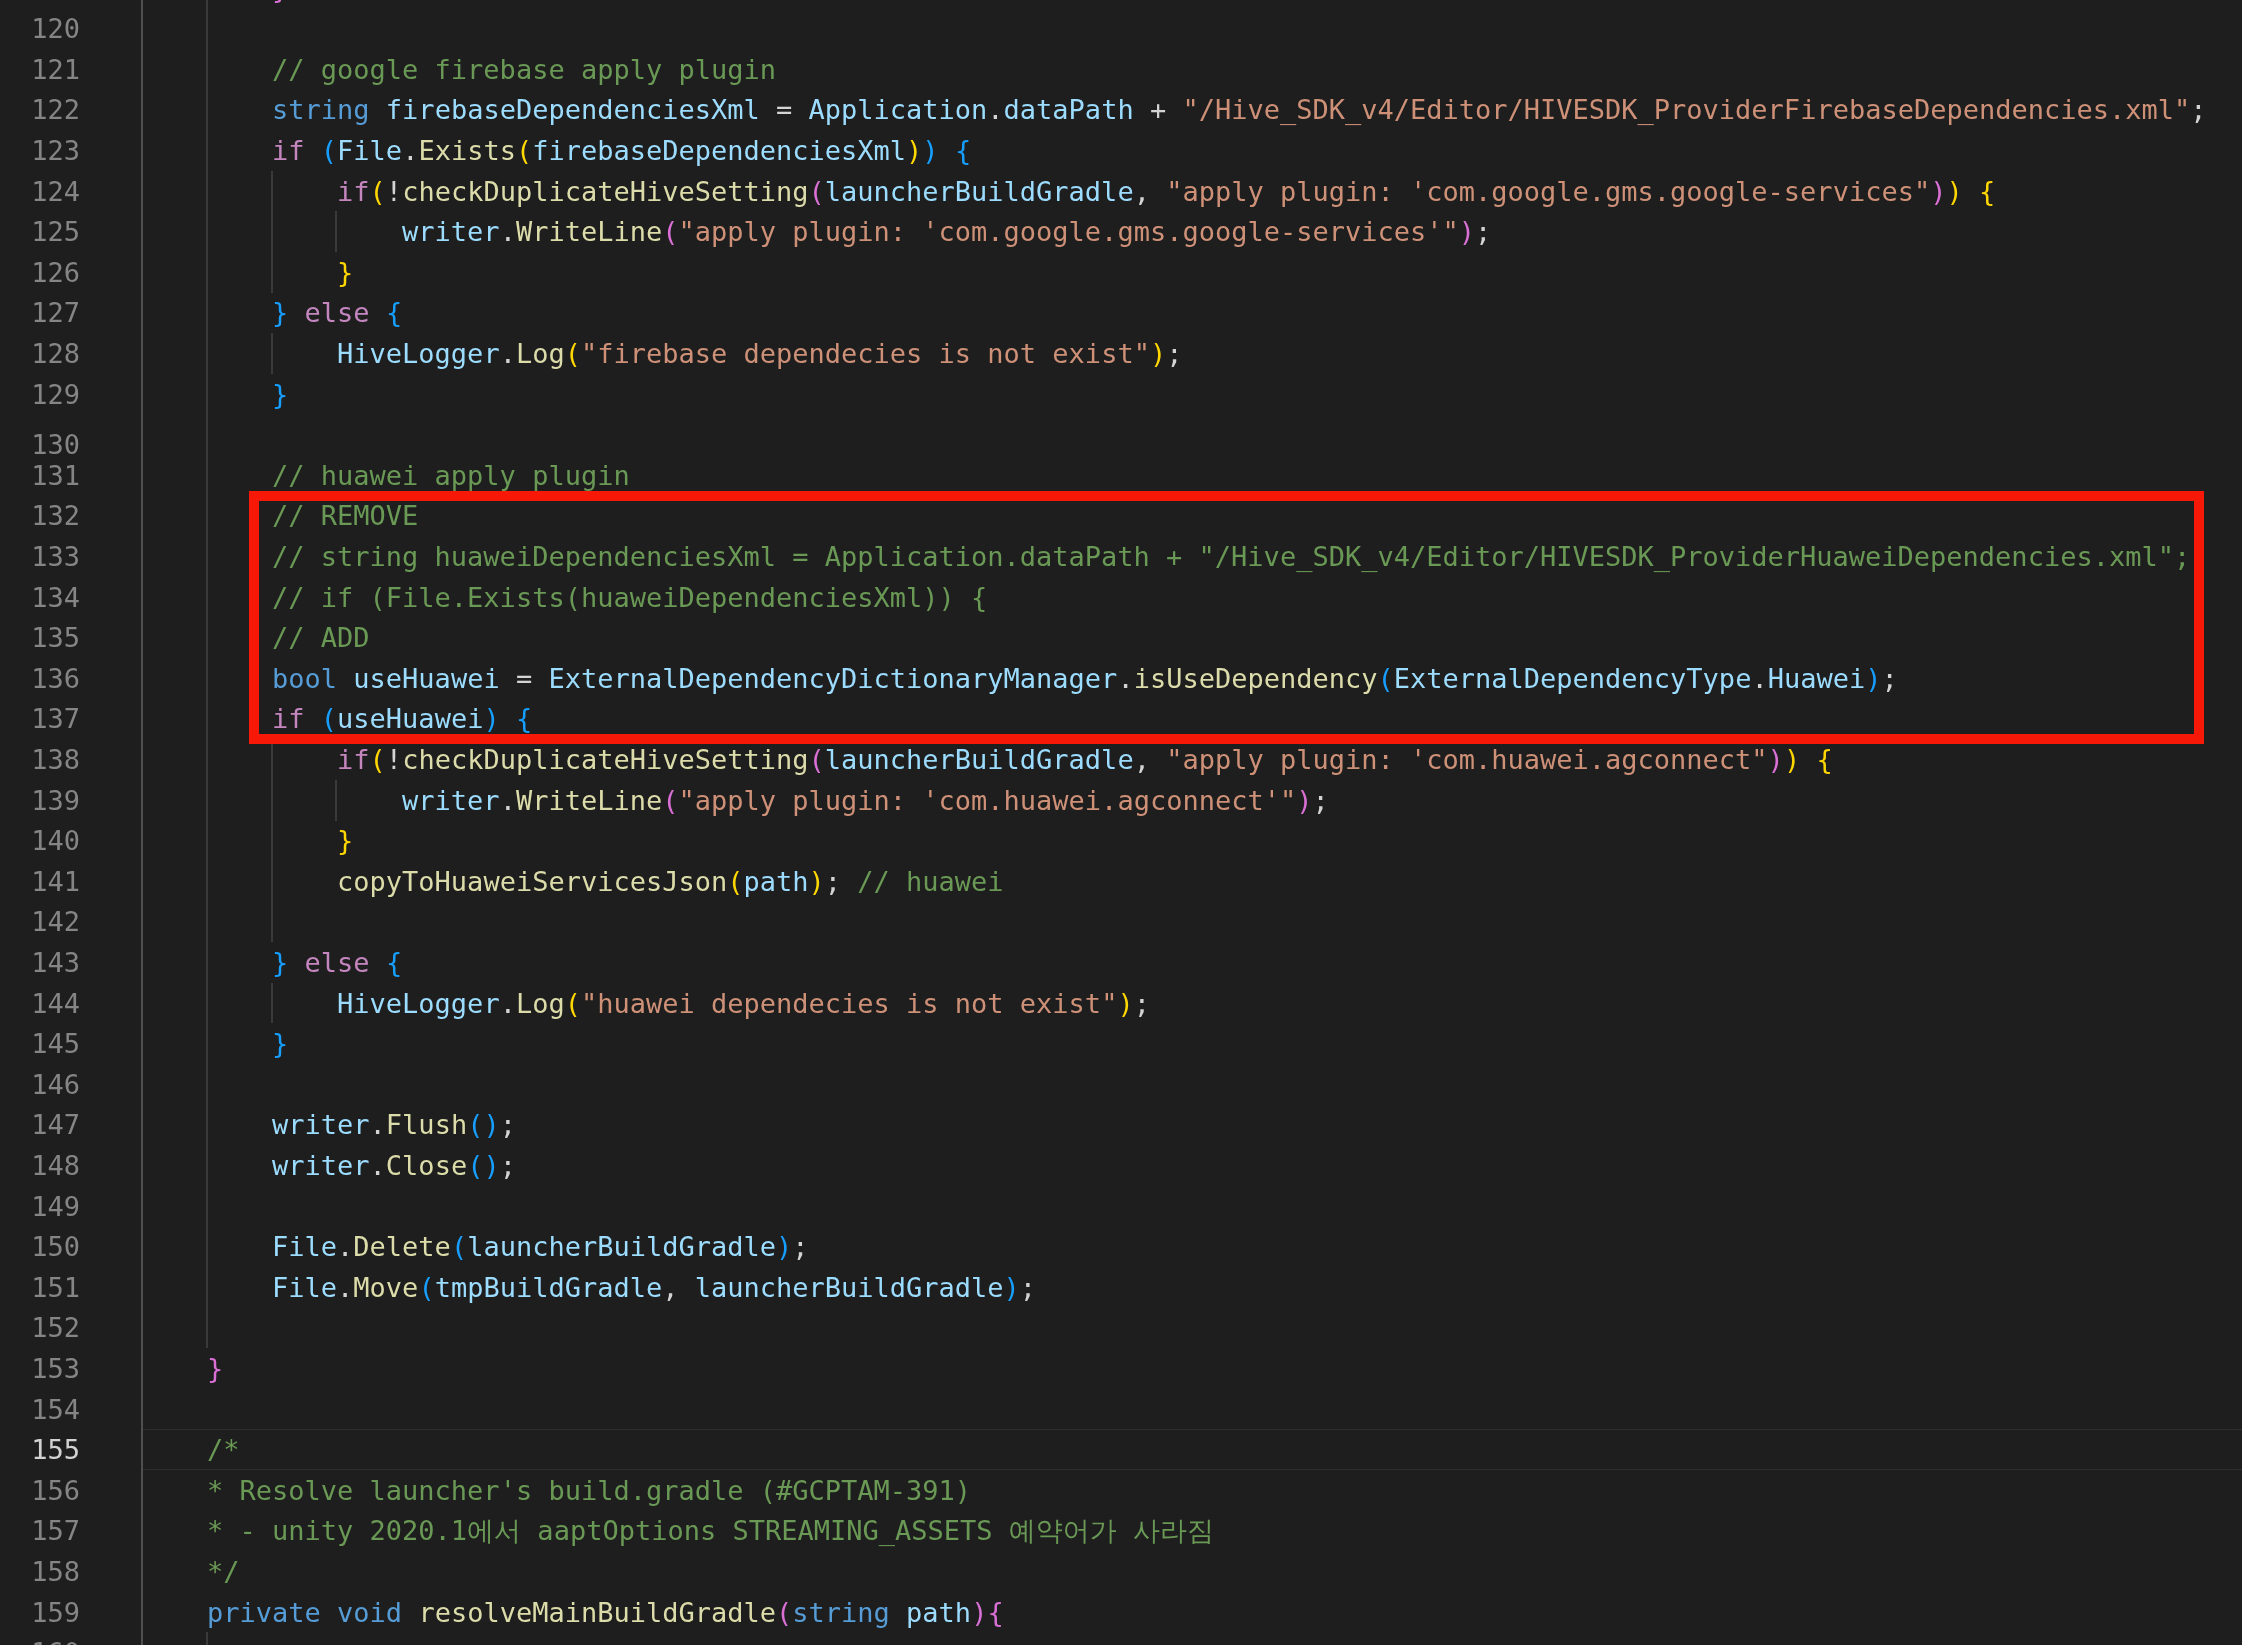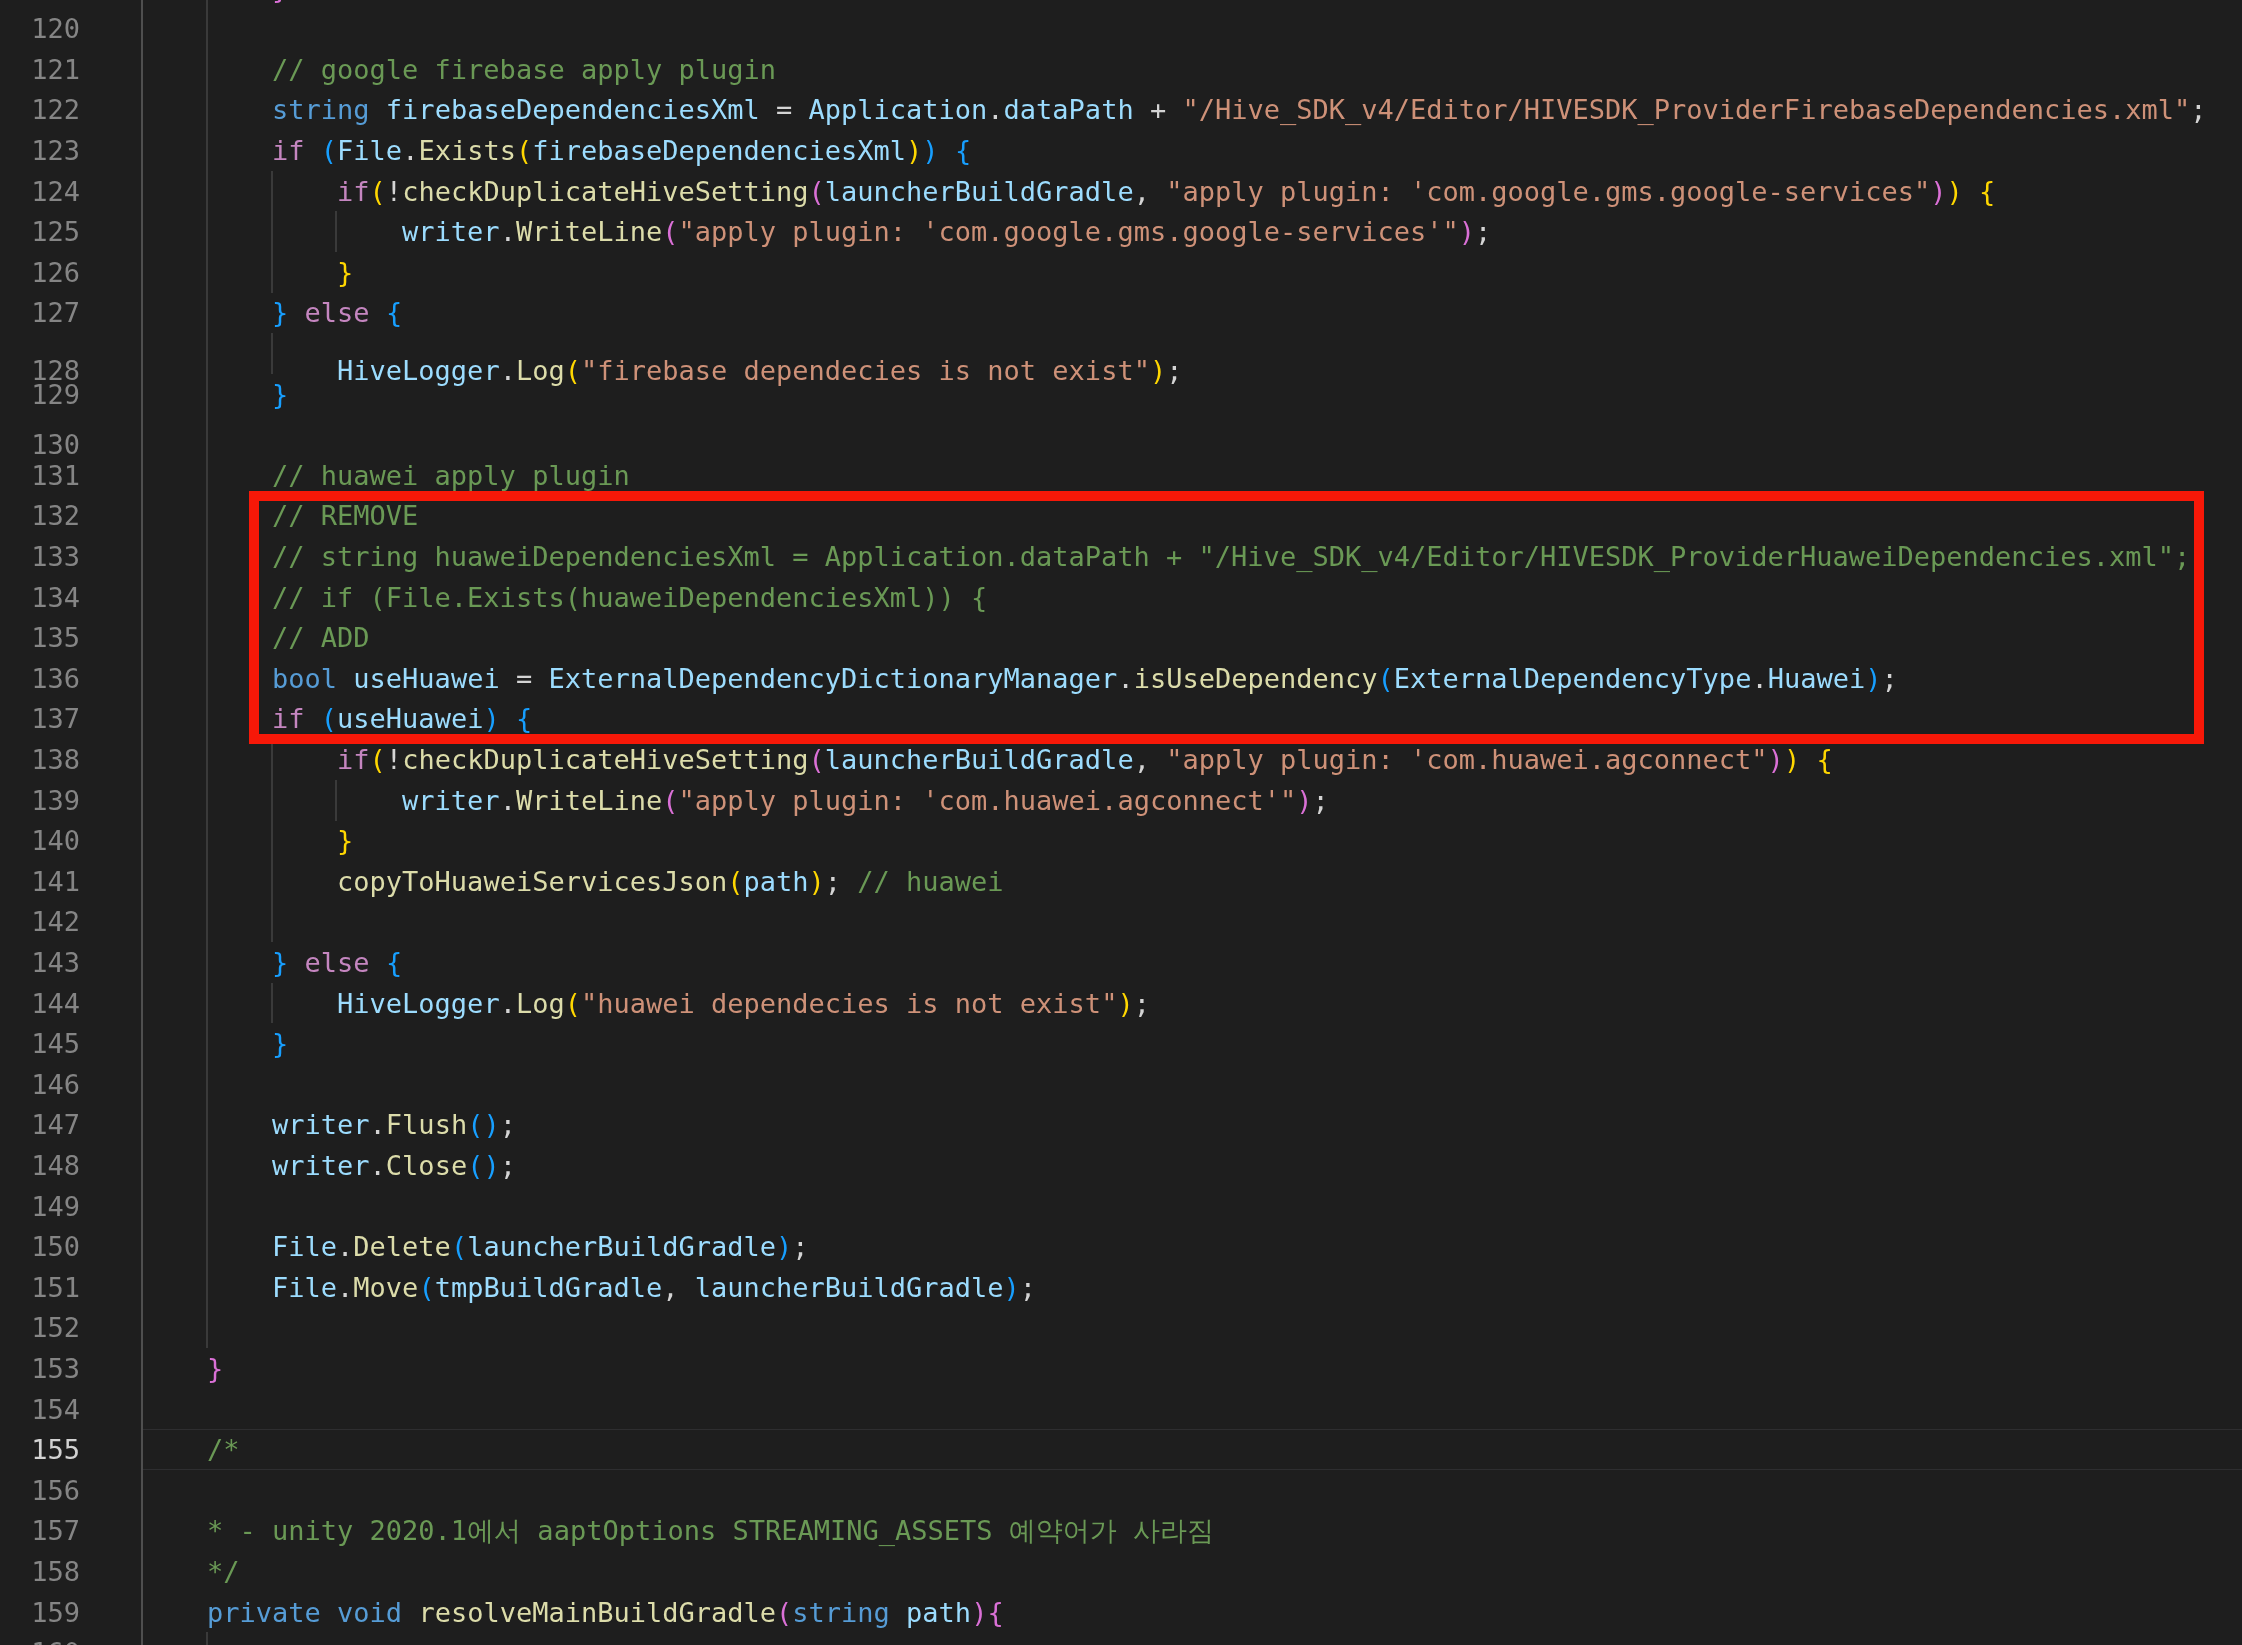--- a/index.html
+++ b/index.html
@@ -74,21 +74,21 @@
   <div id="rows">
       <div class="row" style="top: -32px;"><span class="ln"></span><span class="code"><span class="tk-pun">        </span><span class="tk-b2">}</span></span></div>
       <div class="row" style="top: 8.3px;"><span class="ln">120</span><span class="code"></span></div>
       <div class="row" style="top: 49px;"><span class="ln">121</span><span class="code"><span class="tk-pun">        </span><span class="tk-cm">// google firebase apply plugin</span></span></div>
       <div class="row" style="top: 89px;"><span class="ln">122</span><span class="code"><span class="tk-pun">        </span><span class="tk-kw">string</span><span class="tk-pun"> </span><span class="tk-id">firebaseDependenciesXml</span><span class="tk-pun"> = </span><span class="tk-id">Application</span><span class="tk-pun">.</span><span class="tk-id">dataPath</span><span class="tk-pun"> + </span><span class="tk-str">"/Hive_SDK_v4/Editor/HIVESDK_ProviderFirebaseDependencies.xml"</span><span class="tk-pun">;</span></span></div>
       <div class="row" style="top: 130px;"><span class="ln">123</span><span class="code"><span class="tk-pun">        </span><span class="tk-ctl">if</span><span class="tk-pun"> </span><span class="tk-b3">(</span><span class="tk-id">File</span><span class="tk-pun">.</span><span class="tk-fn">Exists</span><span class="tk-b1">(</span><span class="tk-id">firebaseDependenciesXml</span><span class="tk-b1">)</span><span class="tk-b3">)</span><span class="tk-pun"> </span><span class="tk-b3">{</span></span></div>
       <div class="row" style="top: 171px;"><span class="ln">124</span><span class="code"><span class="tk-pun">            </span><span class="tk-ctl">if</span><span class="tk-b1">(</span><span class="tk-pun">!</span><span class="tk-fn">checkDuplicateHiveSetting</span><span class="tk-b2">(</span><span class="tk-id">launcherBuildGradle</span><span class="tk-pun">, </span><span class="tk-str">"apply plugin: 'com.google.gms.google-services"</span><span class="tk-b2">)</span><span class="tk-b1">)</span><span class="tk-pun"> </span><span class="tk-b1">{</span></span></div>
       <div class="row" style="top: 211px;"><span class="ln">125</span><span class="code"><span class="tk-pun">                </span><span class="tk-id">writer</span><span class="tk-pun">.</span><span class="tk-fn">WriteLine</span><span class="tk-b2">(</span><span class="tk-str">"apply plugin: 'com.google.gms.google-services'"</span><span class="tk-b2">)</span><span class="tk-pun">;</span></span></div>
       <div class="row" style="top: 252px;"><span class="ln">126</span><span class="code"><span class="tk-pun">            </span><span class="tk-b1">}</span></span></div>
       <div class="row" style="top: 292px;"><span class="ln">127</span><span class="code"><span class="tk-pun">        </span><span class="tk-b3">}</span><span class="tk-pun"> </span><span class="tk-ctl">else</span><span class="tk-pun"> </span><span class="tk-b3">{</span></span></div>
-      <div class="row" style="top: 350px;"><span class="ln">128</span><span class="code"><span class="tk-pun">            </span><span class="tk-id">HiveLogger</span><span class="tk-pun">.</span><span class="tk-fn">Log</span><span class="tk-b1">(</span><span class="tk-str">"firebase dependecies is not exist"</span><span class="tk-b1">)</span><span class="tk-pun">;</span></span></div>
+      <div class="row" style="top: 333px;"><span class="ln">128</span><span class="code"><span class="tk-pun">            </span><span class="tk-id">HiveLogger</span><span class="tk-pun">.</span><span class="tk-fn">Log</span><span class="tk-b1">(</span><span class="tk-str">"firebase dependecies is not exist"</span><span class="tk-b1">)</span><span class="tk-pun">;</span></span></div>
       <div class="row" style="top: 374px;"><span class="ln">129</span><span class="code"><span class="tk-pun">        </span><span class="tk-b3">}</span></span></div>
       <div class="row" style="top: 414px; margin-top: 10px;"><span class="ln">130</span><span class="code"></span></div>
       <div class="row" style="top: 455px;"><span class="ln">131</span><span class="code"><span class="tk-pun">        </span><span class="tk-cm">// huawei apply plugin</span></span></div>
       <div class="row" style="top: 495px;"><span class="ln">132</span><span class="code"><span class="tk-pun">        </span><span class="tk-cm">// REMOVE</span></span></div>
       <div class="row" style="top: 536px;"><span class="ln">133</span><span class="code"><span class="tk-pun">        </span><span class="tk-cm">// string huaweiDependenciesXml = Application.dataPath + "/Hive_SDK_v4/Editor/HIVESDK_ProviderHuaweiDependencies.xml";</span></span></div>
       <div class="row" style="top: 577px;"><span class="ln">134</span><span class="code"><span class="tk-pun">        </span><span class="tk-cm">// if (File.Exists(huaweiDependenciesXml)) {</span></span></div>
       <div class="row" style="top: 617px;"><span class="ln">135</span><span class="code"><span class="tk-pun">        </span><span class="tk-cm">// ADD</span></span></div>
       <div class="row" style="top: 658px;"><span class="ln">136</span><span class="code"><span class="tk-pun">        </span><span class="tk-kw">bool</span><span class="tk-pun"> </span><span class="tk-id">useHuawei</span><span class="tk-pun"> = </span><span class="tk-id">ExternalDependencyDictionaryManager</span><span class="tk-pun">.</span><span class="tk-fn">isUseDependency</span><span class="tk-b3">(</span><span class="tk-id">ExternalDependencyType</span><span class="tk-pun">.</span><span class="tk-id">Huawei</span><span class="tk-b3">)</span><span class="tk-pun">;</span></span></div>
       <div class="row" style="top: 698px;"><span class="ln">137</span><span class="code"><span class="tk-pun">        </span><span class="tk-ctl">if</span><span class="tk-pun"> </span><span class="tk-b3">(</span><span class="tk-id">useHuawei</span><span class="tk-b3">)</span><span class="tk-pun"> </span><span class="tk-b3">{</span></span></div>
       <div class="row" style="top: 739px;"><span class="ln">138</span><span class="code"><span class="tk-pun">            </span><span class="tk-ctl">if</span><span class="tk-b1">(</span><span class="tk-pun">!</span><span class="tk-fn">checkDuplicateHiveSetting</span><span class="tk-b2">(</span><span class="tk-id">launcherBuildGradle</span><span class="tk-pun">, </span><span class="tk-str">"apply plugin: 'com.huawei.agconnect"</span><span class="tk-b2">)</span><span class="tk-b1">)</span><span class="tk-pun"> </span><span class="tk-b1">{</span></span></div>
@@ -102,21 +102,21 @@
       <div class="row" style="top: 1064px;"><span class="ln">146</span><span class="code"></span></div>
       <div class="row" style="top: 1104px;"><span class="ln">147</span><span class="code"><span class="tk-pun">        </span><span class="tk-id">writer</span><span class="tk-pun">.</span><span class="tk-fn">Flush</span><span class="tk-b3">(</span><span class="tk-b3">)</span><span class="tk-pun">;</span></span></div>
       <div class="row" style="top: 1145px;"><span class="ln">148</span><span class="code"><span class="tk-pun">        </span><span class="tk-id">writer</span><span class="tk-pun">.</span><span class="tk-fn">Close</span><span class="tk-b3">(</span><span class="tk-b3">)</span><span class="tk-pun">;</span></span></div>
       <div class="row" style="top: 1186px;"><span class="ln">149</span><span class="code"></span></div>
       <div class="row" style="top: 1226px;"><span class="ln">150</span><span class="code"><span class="tk-pun">        </span><span class="tk-id">File</span><span class="tk-pun">.</span><span class="tk-fn">Delete</span><span class="tk-b3">(</span><span class="tk-id">launcherBuildGradle</span><span class="tk-b3">)</span><span class="tk-pun">;</span></span></div>
       <div class="row" style="top: 1267px;"><span class="ln">151</span><span class="code"><span class="tk-pun">        </span><span class="tk-id">File</span><span class="tk-pun">.</span><span class="tk-fn">Move</span><span class="tk-b3">(</span><span class="tk-id">tmpBuildGradle</span><span class="tk-pun">, </span><span class="tk-id">launcherBuildGradle</span><span class="tk-b3">)</span><span class="tk-pun">;</span></span></div>
       <div class="row" style="top: 1307px;"><span class="ln">152</span><span class="code"></span></div>
       <div class="row" style="top: 1348px;"><span class="ln">153</span><span class="code"><span class="tk-pun">    </span><span class="tk-b2">}</span></span></div>
       <div class="row" style="top: 1389px;"><span class="ln">154</span><span class="code"></span></div>
       <div class="row" style="top: 1429px; border-radius: 19px;"><span class="ln ln-active">155</span><span class="code"><span class="tk-pun">    </span><span class="tk-cm">/*</span></span></div>
-      <div class="row" style="top: 1470px;"><span class="ln">156</span></div>
+      <div class="row" style="top: 1470px;"><span class="ln">156</span><span class="code"><span class="tk-pun">    </span><span class="tk-cm">* Resolve launcher's build.gradle (#GCPTAM-391)</span></span></div>
       <div class="row" style="top: 1510px;"><span class="ln">157</span><span class="code"><span class="tk-pun">    </span><span class="tk-cm">* - unity 2020.1에서 aaptOptions STREAMING_ASSETS 예약어가 사라짐</span></span></div>
       <div class="row" style="top: 1551px;"><span class="ln">158</span><span class="code"><span class="tk-pun">    </span><span class="tk-cm">*/</span></span></div>
       <div class="row" style="top: 1592px;"><span class="ln">159</span><span class="code"><span class="tk-pun">    </span><span class="tk-kw">private</span><span class="tk-pun"> </span><span class="tk-kw">void</span><span class="tk-pun"> </span><span class="tk-fn">resolveMainBuildGradle</span><span class="tk-b2">(</span><span class="tk-kw">string</span><span class="tk-pun"> </span><span class="tk-id">path</span><span class="tk-b2">)</span><span class="tk-b2">{</span></span></div>
       <div class="row" style="top: 1632px;"><span class="ln">160</span><span class="code"></span></div>
     </div>
 
   <div id="red-box"></div>
 
 </div>
 

